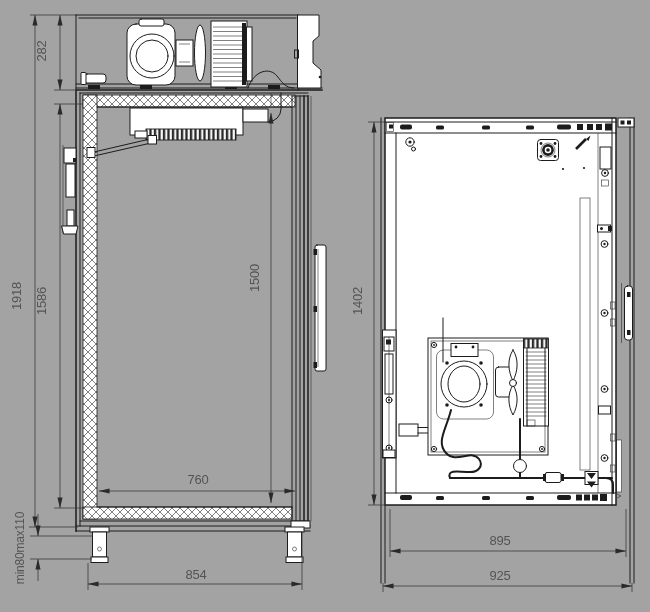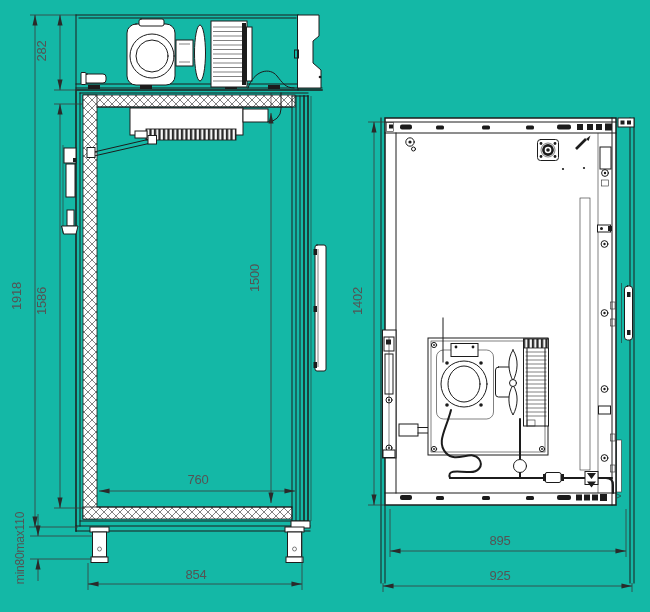--- a/index.html
+++ b/index.html
@@ -1,16 +1,16 @@
 <!DOCTYPE html>
 <html><head>
 <meta charset="utf-8">
 <style>
   html,body{margin:0;padding:0;background:#ffffff;}
-  .stage{width:650px;height:612px;background:#14b8a6;position:relative;overflow:hidden;}
+  .stage{width:650px;height:612px;background:#a3a3a3;position:relative;overflow:hidden;}
   svg{display:block;}
   .ln  {stroke:#1c1c1c;stroke-width:1;fill:none;stroke-linecap:square;}
   .ln2 {stroke:#1c1c1c;stroke-width:1.5;fill:none;stroke-linecap:square;}
   .thin{stroke:#2c2c2c;stroke-width:.6;fill:none;}
   .dim {stroke:#3a3a3a;stroke-width:.8;fill:none;}
   .wfill{fill:#ffffff;}
   .dark{fill:#1c1c1c;stroke:none;}
   .pipe{stroke:#1c1c1c;stroke-width:2;fill:none;stroke-linecap:round;}
   .dimtxt{font-family:"Liberation Sans",sans-serif;font-size:13px;fill:#545454;letter-spacing:-0.2px;}
   .dimtxt-sm{font-family:"Liberation Sans",sans-serif;font-size:12px;fill:#545454;letter-spacing:-0.2px;}

